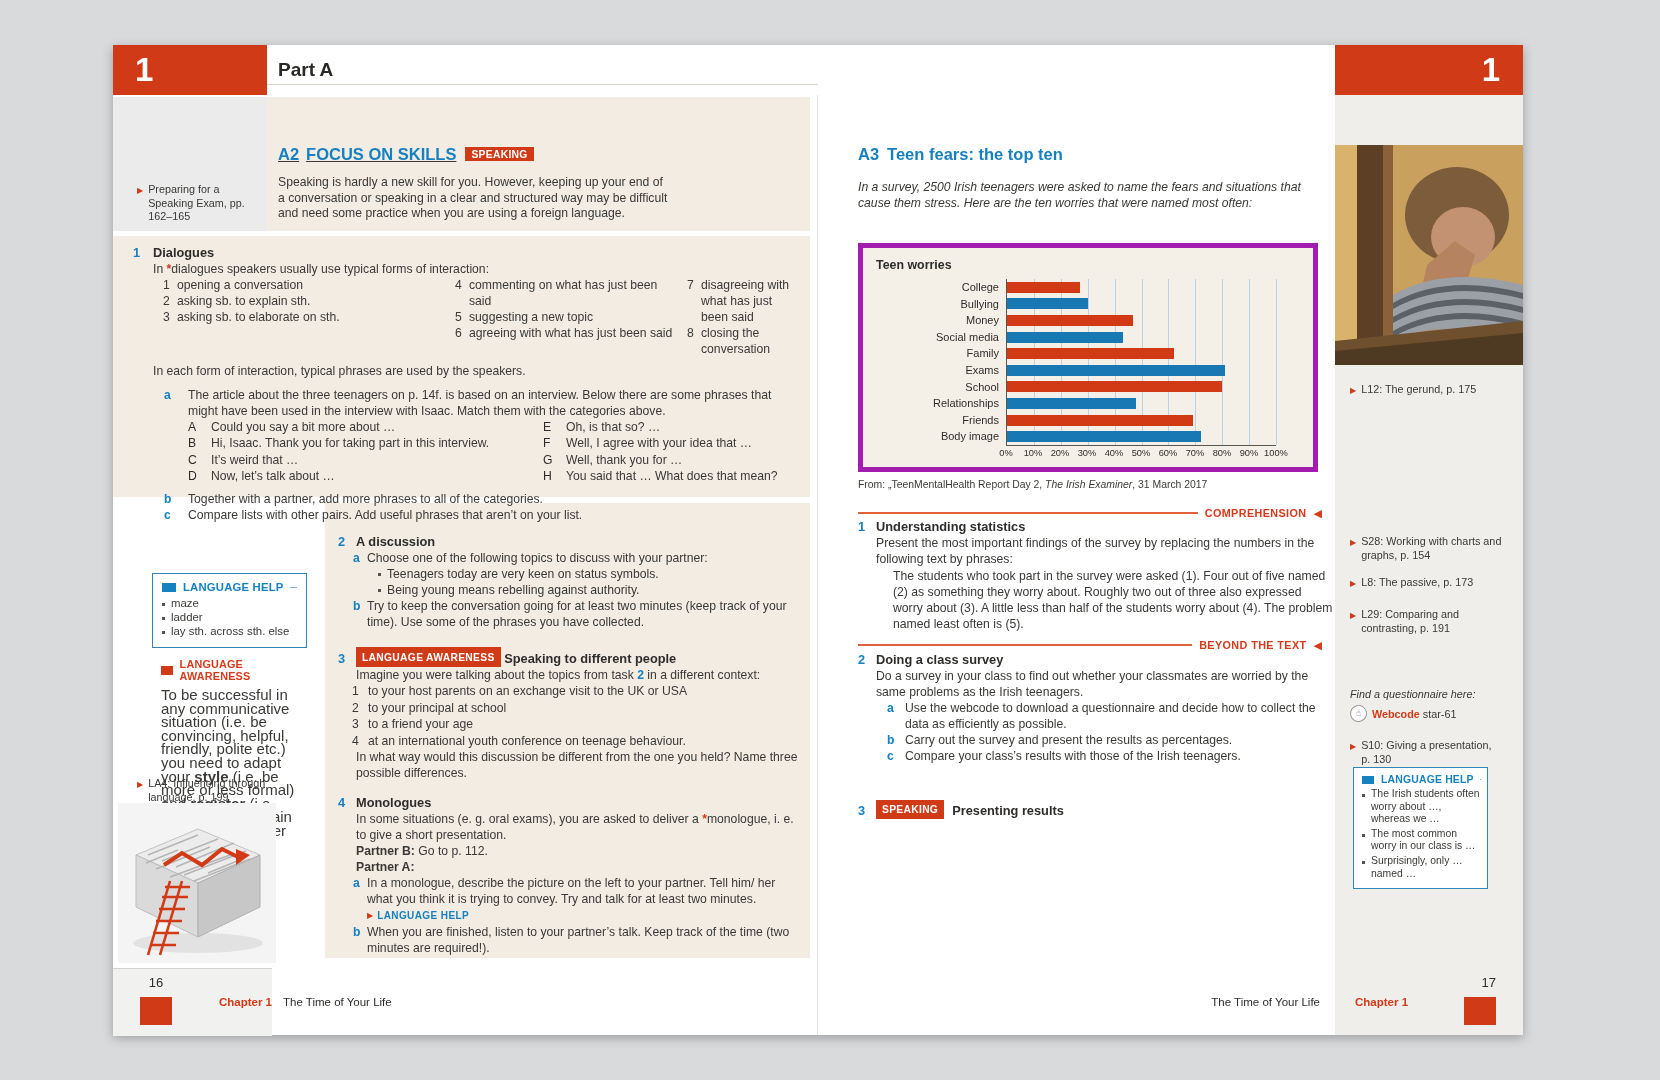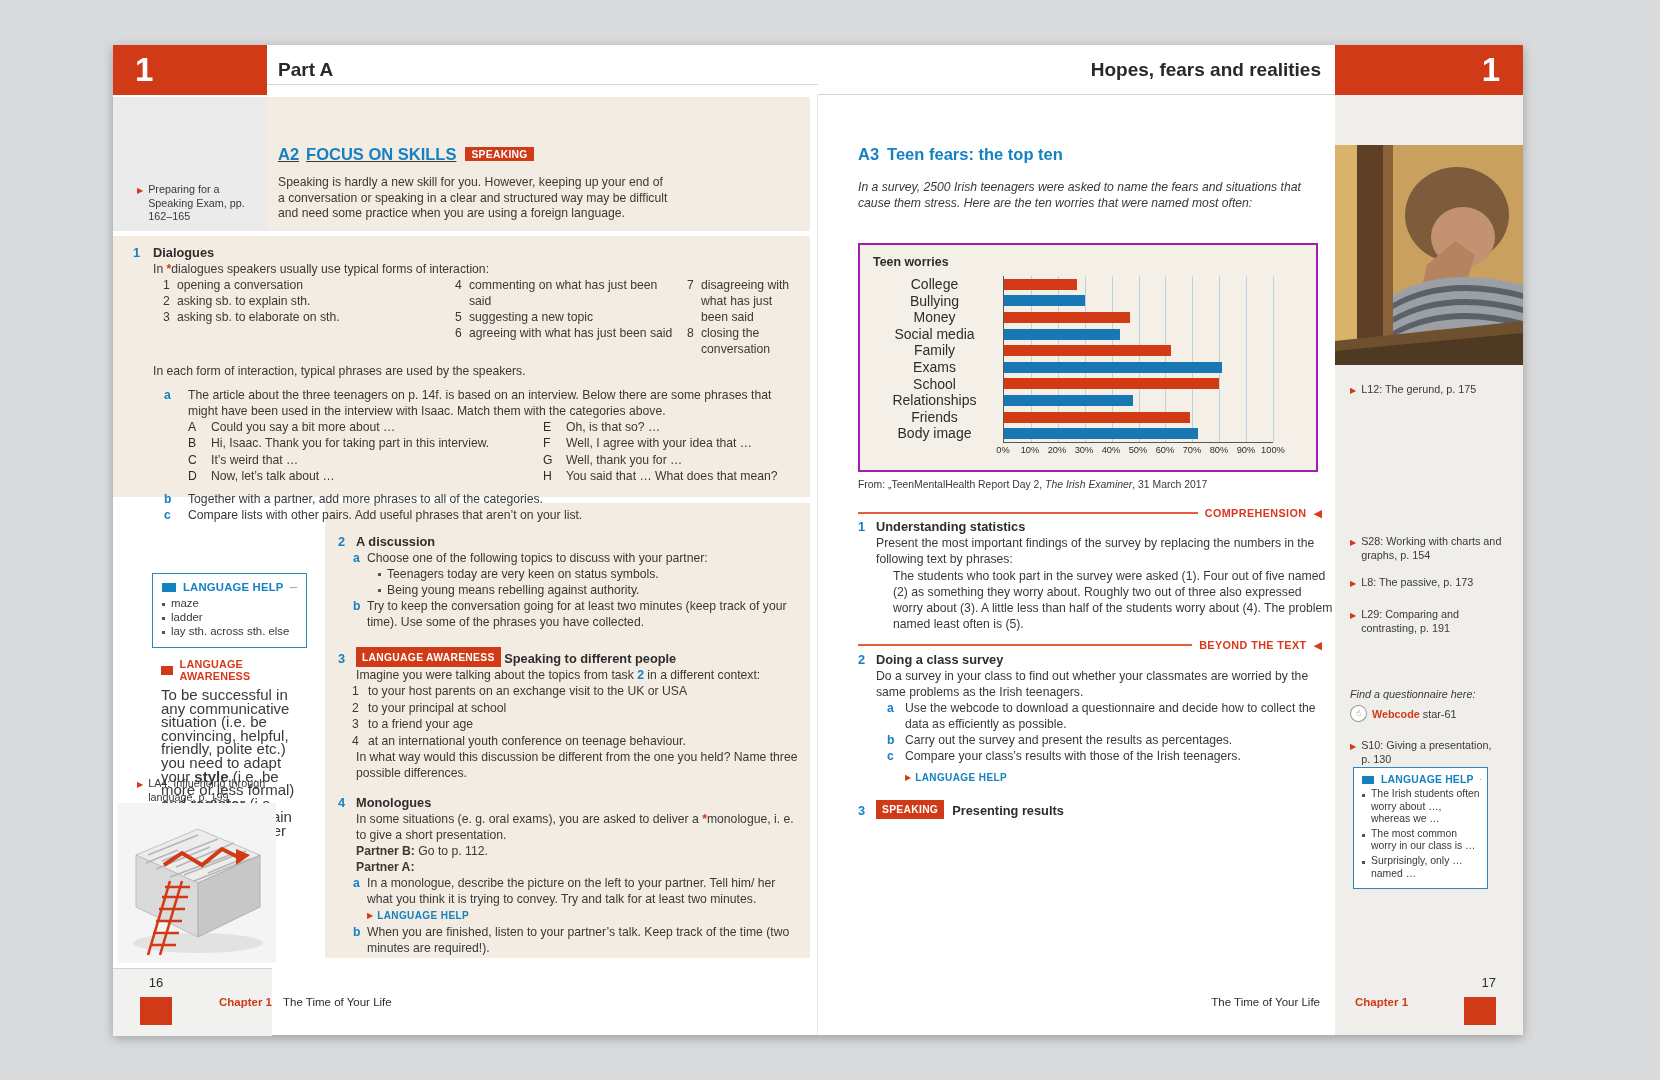--- a/index.html
+++ b/index.html
@@ -123,25 +123,25 @@
   #page-right{left:705px;top:0;width:705px;height:990px;}
   #hdr-right{left:0;top:0;width:517px;height:50px;background:#fff;border-bottom:1px solid #d8d5cf;box-sizing:border-box;text-align:right;padding-right:14px;}
   #hdr-right span{line-height:50px;display:inline-block;}
   #tab-right{left:517px;top:0;width:188px;text-align:right;padding-right:23px;}
   #rp-sidebg{left:517px;top:50px;width:188px;height:940px;background:#efeeeb;}
   #rp-photo{left:517px;top:100px;width:188px;height:220px;overflow:hidden;}
   #rp-main{left:40px;top:0;width:464px;height:990px;}
   #a3-head{position:absolute;left:0;top:100px;font-size:16.5px;font-weight:bold;color:var(--blue);}
   #a3-head .code{margin-right:8px;}
   #a3-lead{position:absolute;left:0;top:135px;width:448px;font-style:italic;font-size:12.2px;line-height:15.8px;}
-  #chart-box{position:absolute;left:0;top:198px;width:460px;height:229px;background:#f5f0e7;border:2px solid #a21caf;box-sizing:border-box;padding:10px 0 0 13px;}
+  #chart-box{position:absolute;left:0;top:198px;width:460px;height:229px;background:#f5f0e7;border:5px solid #a21caf;box-sizing:border-box;padding:10px 0 0 13px;}
   #chart-title{font-size:12.4px;font-weight:bold;color:#2e2d2b;}
   #chart-flex{display:flex;margin-top:7px;}
   #chart-labels{width:130px;}
-  .cl{height:16.6px;line-height:16.6px;font-size:14px;text-align:center;padding-right:7px;color:#2e2d2b;white-space:nowrap;}
+  .cl{height:16.6px;line-height:16.6px;font-size:11px;text-align:right;padding-right:7px;color:#2e2d2b;white-space:nowrap;}
   #chart-plotwrap{width:270px;}
   #chart-plot{position:relative;height:166px;border-left:1px solid #5a5751;border-bottom:1px solid #5a5751;}
   .gridline{position:absolute;top:0;bottom:0;width:1px;background:#b9d3e2;}
   .bar-row{position:relative;height:16.6px;display:flex;align-items:center;}
   .bar{height:11px;}
   #chart-ticks{position:relative;height:15px;margin-top:2px;}
   #chart-ticks span{position:absolute;transform:translateX(-50%);font-size:9.3px;color:#2e2d2b;top:0;}
   #src-line{position:absolute;left:0;top:434px;font-size:10.4px;color:#3b3a37;}
   #rule-comp{position:absolute;left:0;top:462px;width:464px;}
   #rtask1{position:absolute;left:0;top:474px;width:464px;}
@@ -432,23 +432,20 @@
       </div>
   </div>
 
   <div class="abs" id="lp-footstrip"></div>
   <div class="abs" id="lp-pagenum">16</div>
   <div class="abs" id="lp-redsq"></div>
   <div class="abs" id="lp-chapter">Chapter 1</div>
   <div class="abs" id="lp-book">The Time of Your Life</div>
 
   <div class="abs" id="page-right">
-    <div class="abs" id="hdr-right">
-      <span class="hdr-title">Hopes, fears and realities</span>
-    </div>
     <div class="abs tab" id="tab-right">1</div>
     <div class="abs" id="rp-sidebg"></div>
 
     <div class="abs" id="rp-photo">
       <svg width="188" height="220" viewBox="0 0 188 220" preserveAspectRatio="none">
         <rect width="188" height="220" fill="#c9a05e"></rect>
         <rect x="0" y="0" width="22" height="220" fill="#d9b36b"></rect>
         <rect x="22" y="0" width="26" height="220" fill="#5d3f26"></rect>
         <rect x="48" y="0" width="10" height="220" fill="#8a6138"></rect>
         <ellipse cx="122" cy="70" rx="52" ry="48" fill="#7c5c3b"></ellipse>
@@ -582,21 +579,20 @@
             </div>
             <div class="lrow">
               <div class="lletter">b</div>
               <div class="lbody">Carry out the survey and present the results as percentages.</div>
             </div>
             <div class="lrow">
               <div class="lletter">c</div>
               <div class="lbody">Compare your class’s results with those of the Irish teenagers.</div>
             </div>
           </div>
-        <div id="t2r-help"><span class="help-link"><span class="hl-arrow">▶</span><span class="hl-text">LANGUAGE HELP</span></span></div>
       </div>
 
       <div class="rtask" id="rtask3">
         <div class="sec-title">
           <span class="sec-num">3</span>
           <span><span class="chip">SPEAKING</span><span class="ttitle">Presenting results</span></span>
         </div>
       </div>
     </div>
 

